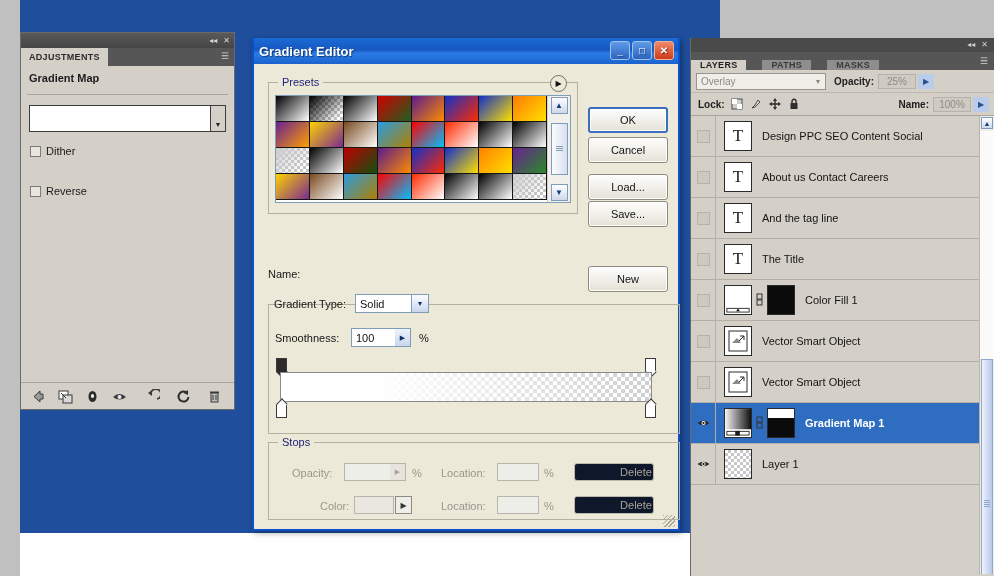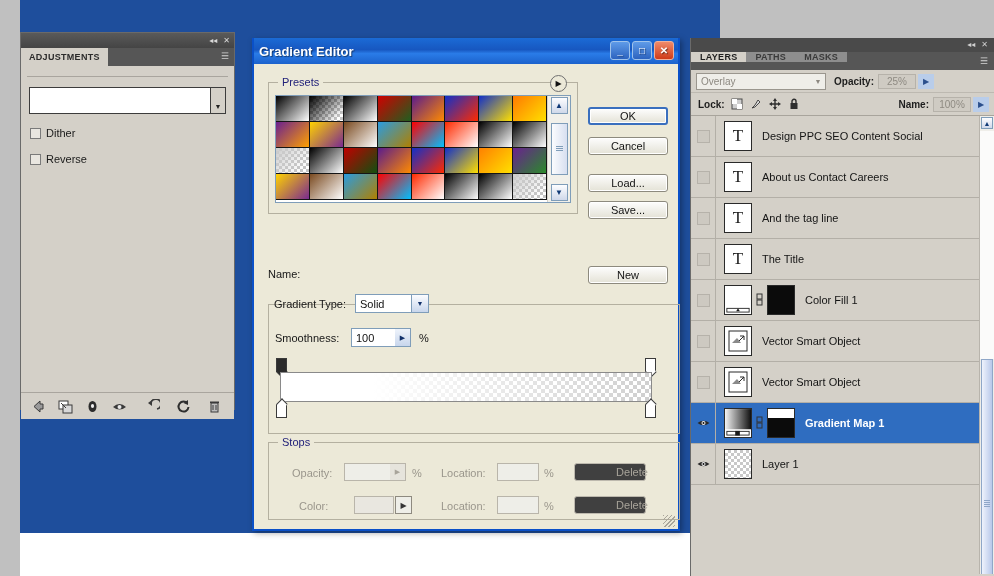--- a/index.html
+++ b/index.html
@@ -99,21 +99,21 @@
     box-sizing: border-box;
     display: flex; align-items: flex-end; justify-content: center;
     padding-bottom: 3px;
     font-size: 7px; color: #222;
   }
   .adj-check-row {
     display: flex; align-items: center; gap: 5px;
     margin: 13px 0 0 9px;
     font-size: 11px; color: #1a1a1a;
   }
-  .adj-check-row.second { margin-top: 14px; }
+  .adj-check-row.second { margin-top: 28px; }
   .cbox {
     width: 11px; height: 11px;
     background: #e9e6e0;
     border: 1px solid #7a7a7a;
     box-sizing: border-box;
   }
   .adj-footer {
     position: absolute; left: 0; right: 0; bottom: 0;
     height: 26px;
     background: #d4d0c8;
@@ -219,21 +219,21 @@
     border: 1px solid #7f9db9;
     box-sizing: border-box;
     display: flex; align-items: center; justify-content: center;
   }
   .ps-grip { width: 7px; height: 6px;
     background: repeating-linear-gradient(180deg,#7f9db9 0 1px,transparent 1px 2px); }
 
   
   .btn {
     position: absolute;
-    width: 80px; height: 18px;
+    width: 80px; height: 26px;
     background: linear-gradient(180deg,#fdfdfd,#e4e2d6);
     border: 1px solid #8d8a7e;
     border-radius: 3px;
     box-sizing: border-box;
     font-size: 11px;
     color: #141414;
     display: flex; align-items: center; justify-content: center;
     box-shadow: inset 0 0 0 1px #fff;
   }
   .btn.default { border: 2px solid #3a6fbe; }
@@ -334,22 +334,22 @@
     display: flex; align-items: center; padding-left: 4px;
     font-size: 11px; color: #a8a49a;
   }
   .dis-input .arrow-btn {
     margin-left: auto; width: 15px; height: 16px;
     background: #e6e4dc;
     display: flex; align-items: center; justify-content: center;
     font-size: 7px; color: #a8a49a;
   }
   .dis-btn {
-    position: absolute; width: 72px; height: 18px;
-    background: #404040; border: 1px solid #bdb9ae;
+    position: absolute; width: 80px; height: 18px;
+    background: #0f172a; border: 1px solid #bdb9ae;
     border-radius: 3px; box-sizing: border-box;
     display: flex; align-items: center; justify-content: center;
     font-size: 11px; color: #a8a49a; padding-left: 44px;
   }
   .color-chip {
     position: absolute; width: 40px; height: 18px;
     background: #e9e7e0; border: 1px solid #b9b5aa; box-sizing: border-box;
   }
   .color-arrow {
     position: absolute; width: 17px; height: 18px;
@@ -372,21 +372,21 @@
     box-sizing: border-box;
   }
   .lp-titlebar {
     height: 14px; background: #4a4a4a;
     display: flex; align-items: center; justify-content: flex-end;
     gap: 6px; padding-right: 6px;
   }
   .lp-tb-icon { color: #cfcfcf; font-size: 8px; line-height: 1; }
   .lp-tabs {
     height: 18px; background: #565656;
-    display: flex; align-items: flex-start; position: relative;
+    display: flex; align-items: flex-end; position: relative; gap: 16px;
   }
   .lp-tab {
     font-size: 9px; font-weight: bold; letter-spacing: .3px;
     display: flex; align-items: center; padding: 0 9px;
     color: #3a3a3a; background: #8e8e8e;
   }
   .lp-tab.active { background: #d4d0c8; color: #1e1e1e; }
   .lp-tab-menu { position: absolute; right: 6px; top: 4px; color: #d6d6d6; font-size: 9px; }
 
   .lp-row1 {
@@ -520,20 +520,21 @@
       <span class="adj-tb-icon">◂◂</span>
       <span class="adj-tb-icon">✕</span>
     </div>
     <div class="adj-tabs">
       <div class="adj-tab">
         <span>ADJUSTMENTS</span>
       </div>
       <span class="adj-tab-menu">☰</span>
     </div>
     <div class="adj-body">
+      <div class="adj-heading">Gradient Map</div>
       <div class="adj-sep"></div>
 
       <div class="grad-preview-wrap">
         <div class="grad-preview"></div>
         <div class="grad-preview-arrow">▼</div>
       </div>
 
       <div class="adj-check-row">
         <span class="cbox"></span>
         <span>Dither</span>
@@ -700,21 +701,21 @@
           <span></span>
           <span class="arrow-btn">▶</span>
         </div>
         <span class="srow dim" style="left:143px; top:24px;">%</span>
 
         <span class="srow dim" style="left:172px; top:24px;">Location:</span>
         <div class="dis-input" style="left:228px; top:20px; width:42px;"></div>
         <span class="srow dim" style="left:275px; top:24px;">%</span>
         <div class="dis-btn" style="left:305px; top:20px;">Delete</div>
 
-        <span class="srow dim" style="left:30px; top:57px;">Color:</span>
+        <span class="srow dim" style="left:51px; top:57px;">Color:</span>
         <div class="color-chip" style="left:85px; top:53px;"></div>
         <div class="color-arrow" style="left:126px; top:53px;">▶</div>
 
         <span class="srow dim" style="left:172px; top:57px;">Location:</span>
         <div class="dis-input" style="left:228px; top:53px; width:42px;"></div>
         <span class="srow dim" style="left:275px; top:57px;">%</span>
         <div class="dis-btn" style="left:305px; top:53px;">Delete</div>
       </div>
 
       <div class="resize-grip"></div>

